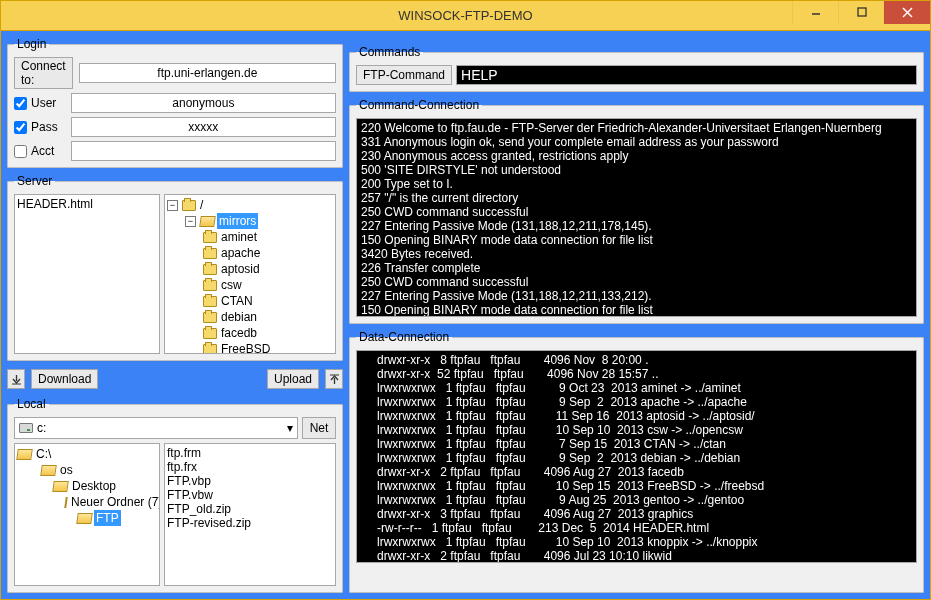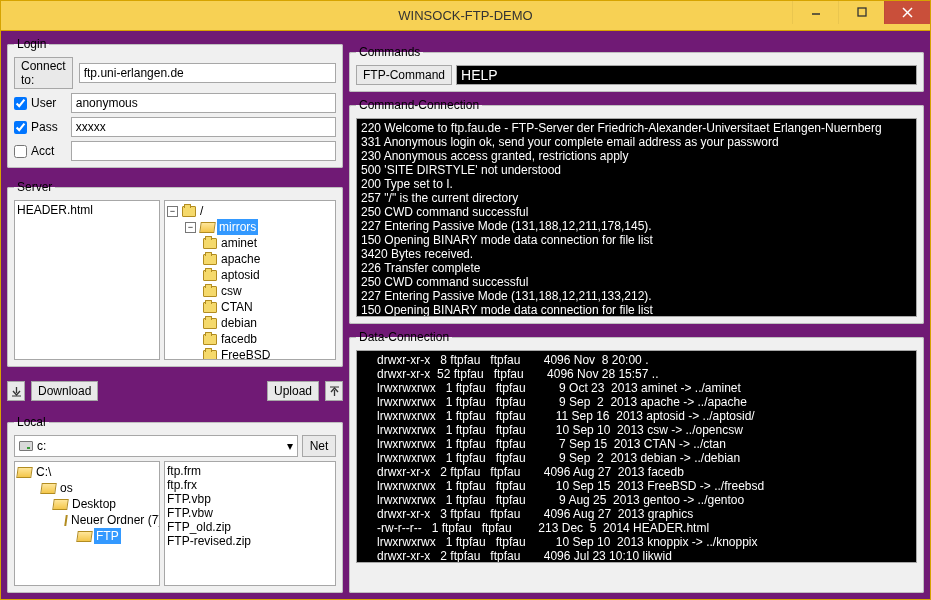--- a/index.html
+++ b/index.html
@@ -9,21 +9,21 @@
     height: 600px;
     font-family: "Segoe UI", Tahoma, Arial, sans-serif;
     font-size: 12px;
     background: #fff;
     overflow: hidden;
   }
   .window-chrome {
     width: 931px;
     height: 600px;
     border: 1px solid #d6a300;
-    background: #701a75;
+    background: #3b82f6;
   }
   .titlebar {
     height: 30px;
     background: #f7d154;
     border-bottom: 1px solid #d6a300;
     display: flex;
     align-items: center;
     position: relative;
   }
   .titlebar .title {
@@ -53,21 +53,21 @@
   }
   .win-btn.close { background: #c94f3a; color: #fff; }
   .win-btn svg { display:block; }
 
   .client {
     display: flex;
     padding: 6px;
     gap: 6px;
     height: calc(600px - 30px - 2px);
   }
-  .col-left { width: 336px; display: flex; flex-direction: column; gap: 12px; }
+  .col-left { width: 336px; display: flex; flex-direction: column; gap: 6px; }
   .col-right { flex: 1; display: flex; flex-direction: column; gap: 6px; margin-top: 8px; }
 
   fieldset {
     border: 1px solid #bfbfbf;
     border-radius: 2px;
     margin: 0;
     padding: 6px 6px 6px 6px;
     background: #f0f0f0;
   }
   legend {
@@ -86,20 +86,21 @@
     justify-content: center;
     cursor: default;
   }
   .txt {
     border: 1px solid #a7a7a7;
     background: #fff;
     height: 20px;
     padding: 1px 4px;
     font-size: 12px;
     width: 100%;
+    text-align: center;
   }
   .login-row { display: flex; align-items: center; gap: 6px; margin-bottom: 4px; }
   .login-row .lbl { display: flex; align-items: center; width: 62px; }
   .login-row .lbl input[type="checkbox"] { margin: 0 4px 0 0; }
 
   .server-area { flex: 0 0 180px; display: flex; flex-direction: column; }
   .server-body { display: flex; gap: 4px; height: 160px; }
   .listbox { border: 1px solid #a7a7a7; background: #fff; font-size: 12px; overflow-y: scroll; padding: 2px 2px; }
   .server-left { width: 146px; }
   .server-right { flex: 1; }

